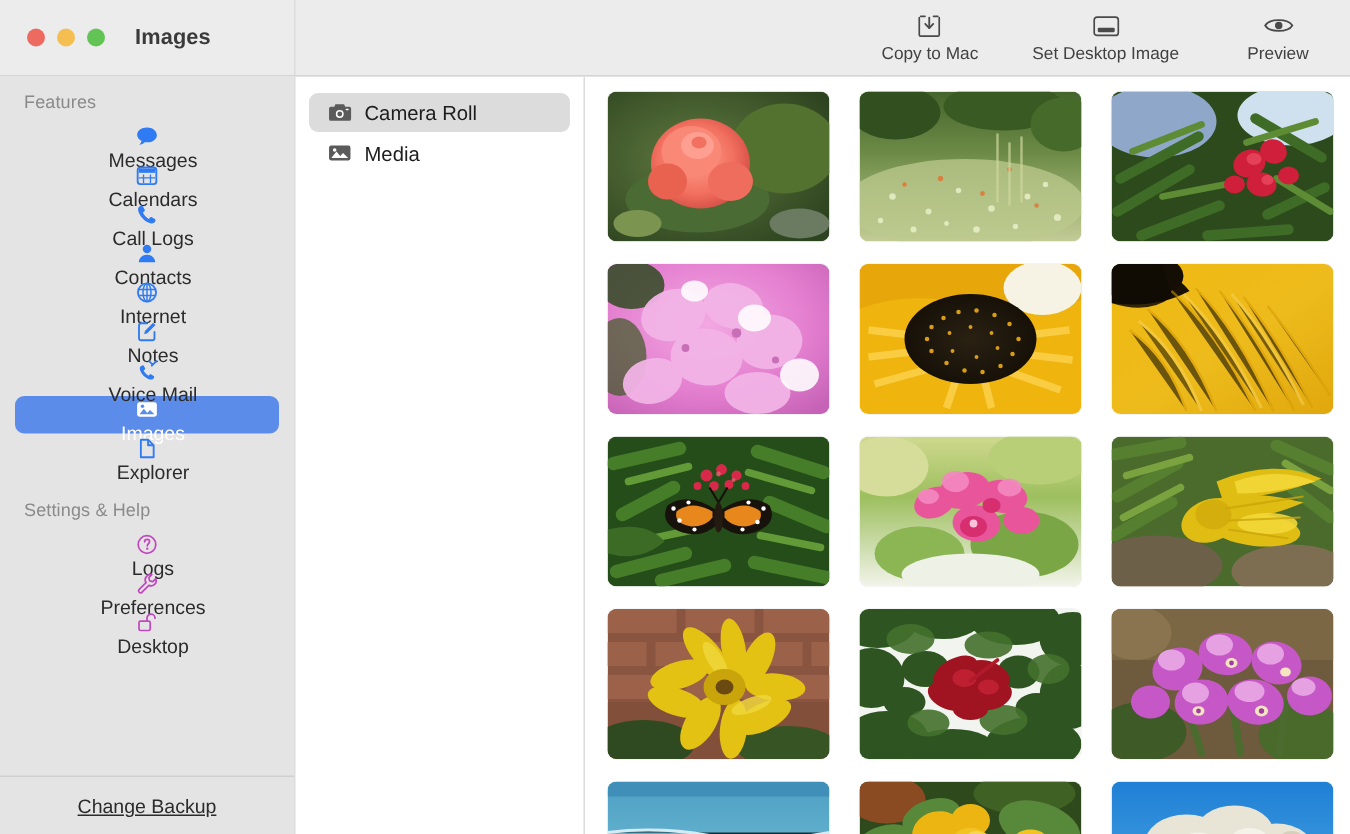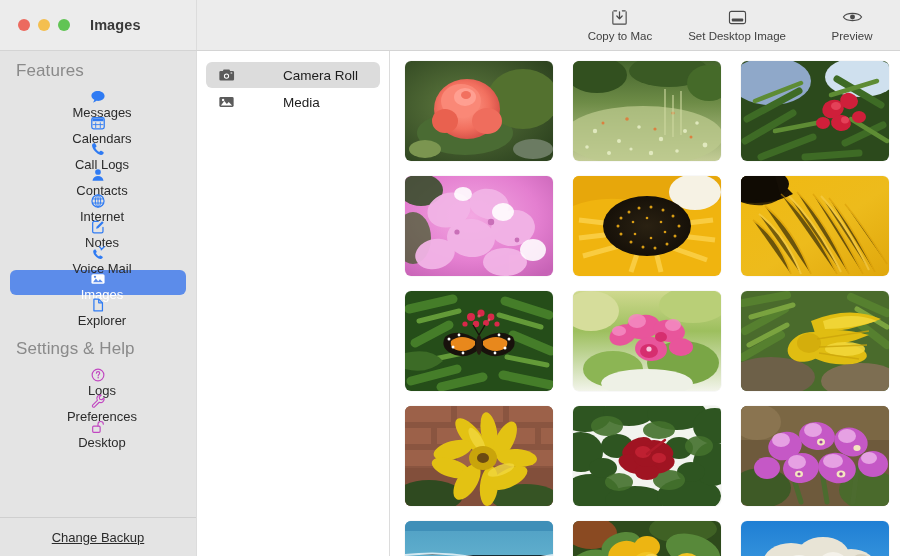--- a/index.html
+++ b/index.html
@@ -119,21 +119,21 @@
     flex-direction: column;
     box-sizing: border-box;
     position: relative;
   }
   .sidebar-scroll {
     flex: 1 1 auto;
     overflow: hidden;
     padding-top: 6px;
   }
   .group-label {
-    font-size: 17px;
+    font-size: 12px;
     color: #8a8a8a;
     padding: 4px 0 6px 16px;
     letter-spacing: 0.1px;
   }
   .nav-item {
     display: flex;
     align-items: center;
     height: 25px;
     margin: 1px 10px;
     padding-left: 8px;
@@ -191,21 +191,20 @@
   }
   .mid-item {
     display: flex;
     align-items: center;
     height: 26px;
     margin: 1px 9px;
     padding-left: 11px;
     border-radius: 6px;
     box-sizing: border-box;
     cursor: default;
-    gap: 40px;
   }
   .mid-item.selected { background: #dcdcdc; }
   .mid-ico {
     width: 18px;
     height: 18px;
     margin-right: 8px;
     display: flex;
     align-items: center;
     justify-content: center;
     flex: 0 0 18px;

